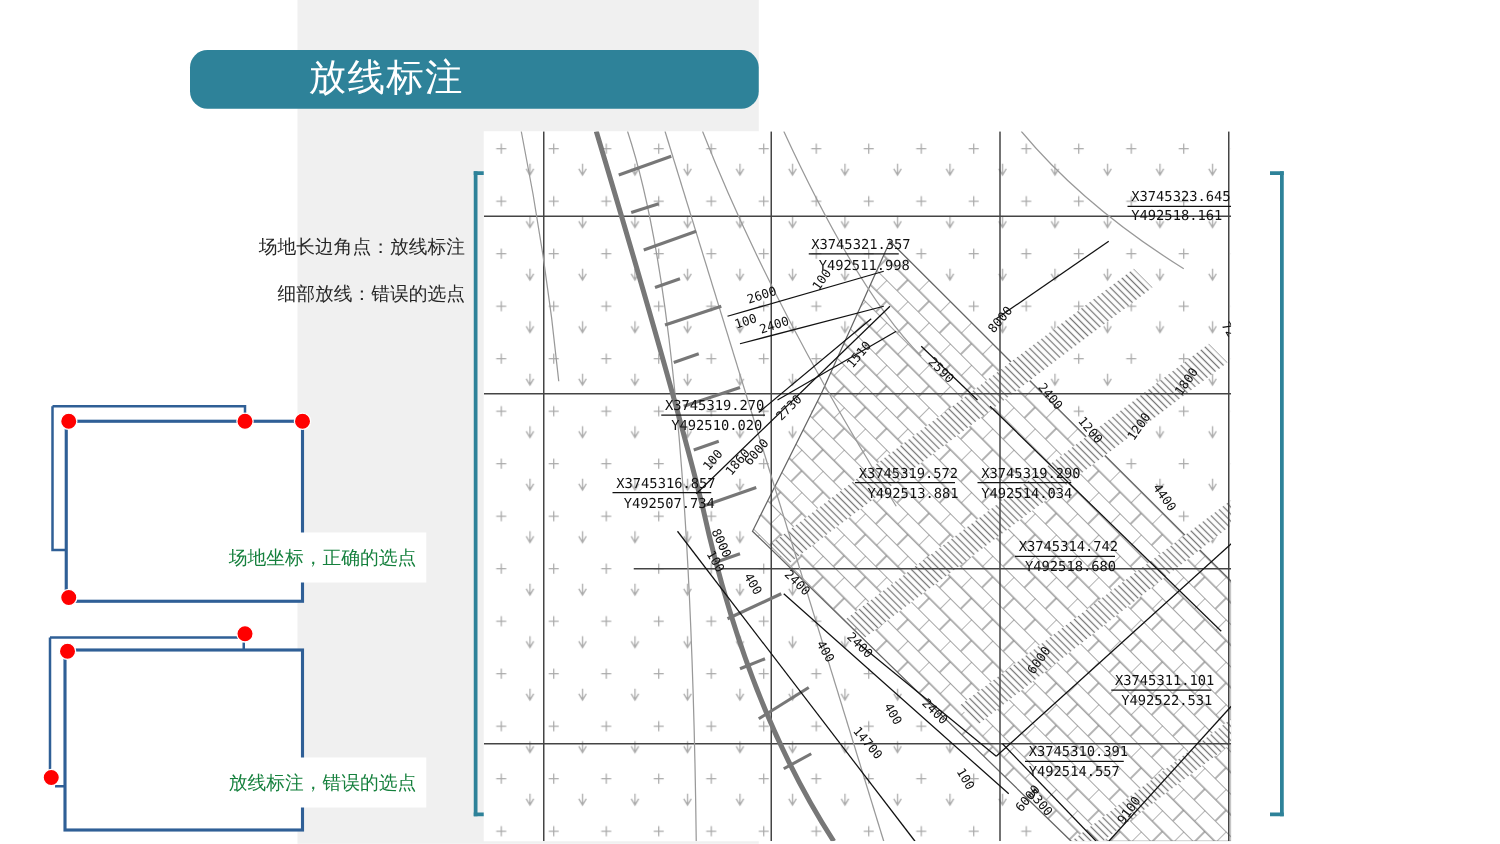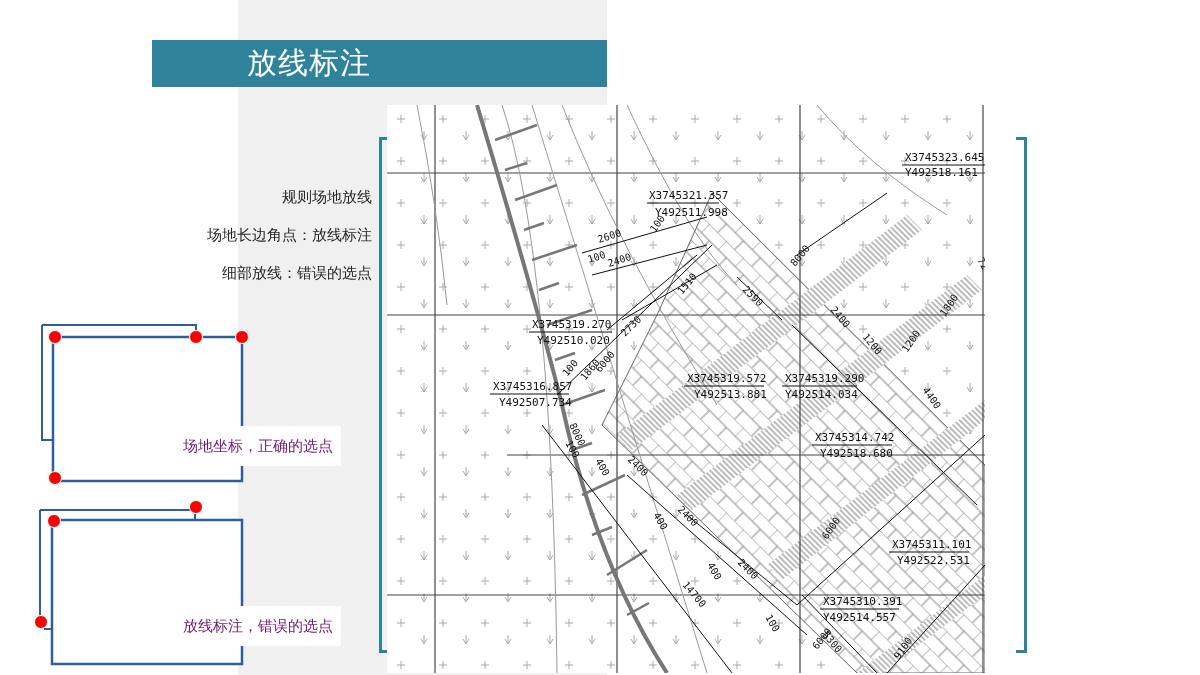--- a/index.html
+++ b/index.html
@@ -1,41 +1,40 @@
 <!DOCTYPE html>
 <html><head>
 <meta charset="utf-8">
 <style>
   html, body { margin:0; padding:0; }
   body { width:1200px; height:675px; position:relative; overflow:hidden; background:#ffffff; font-family:"DejaVu Serif", serif; }
   .gray-panel { position:absolute; left:238px; top:0; width:369px; height:675px; background:#f0f0f0; }
-  .title-bar { position:absolute; left:152px; top:40px; width:455px; height:47px; background:#2e8299; }
+  .title-bar { position:absolute; left:152px; top:40px; width:455px; height:47px; background:#2e8299;border-radius:14px; }
   .title-text { position:absolute; left:95px; top:3px; color:#ffffff; font-family:"DejaVu Sans", sans-serif; font-size:30px; line-height:40px; letter-spacing:1px; }
   .bullets { position:absolute; right:828px; top:178px; text-align:right; }
   .bullet { font-size:15px; color:#262626; line-height:38px; height:38px; white-space:nowrap; }
   .bracket { position:absolute; border:3px solid #2e8299; }
   .bracket-left { left:379px; top:137px; width:8px; height:510px; border-right:none; }
   .bracket-right { left:1016px; top:137px; width:8px; height:510px; border-left:none; }
   .drawing { position:absolute; left:387px; top:105px; width:598px; height:568px; background:#ffffff; overflow:hidden; }
   .drawing svg { position:absolute; left:0; top:0; }
   .schem { position:absolute; }
-  .caption { position:absolute; background:#ffffff; font-size:15px; color:#701a75; padding:0 8px; height:40px; line-height:40px; white-space:nowrap; }
+  .caption { position:absolute; background:#ffffff; font-size:15px; color:#15803d; padding:0 8px; height:40px; line-height:40px; white-space:nowrap; }
   .dot { position:absolute; width:12px; height:12px; border-radius:50%; background:#ff0000; border:1px solid #ffffff; }
 </style>
 </head>
 <body>
 
 <div class="gray-panel"></div>
 
 <div class="title-bar">
   <div class="title-text">放线标注</div>
 </div>
 
 <div class="bullets">
-  <div class="bullet">规则场地放线</div>
   <div class="bullet">场地长边角点：放线标注</div>
   <div class="bullet">细部放线：错误的选点</div>
 </div>
 
 <div class="bracket bracket-left"></div>
 <div class="bracket bracket-right"></div>
 
 <svg class="schem" style="left:30px;top:315px" width="230" height="175">
   <polyline points="12,10 166,10 166,20" fill="none" stroke="#2f5f96" stroke-width="2"></polyline>
   <polyline points="12,10 12,125 22,125" fill="none" stroke="#2f5f96" stroke-width="2"></polyline>

